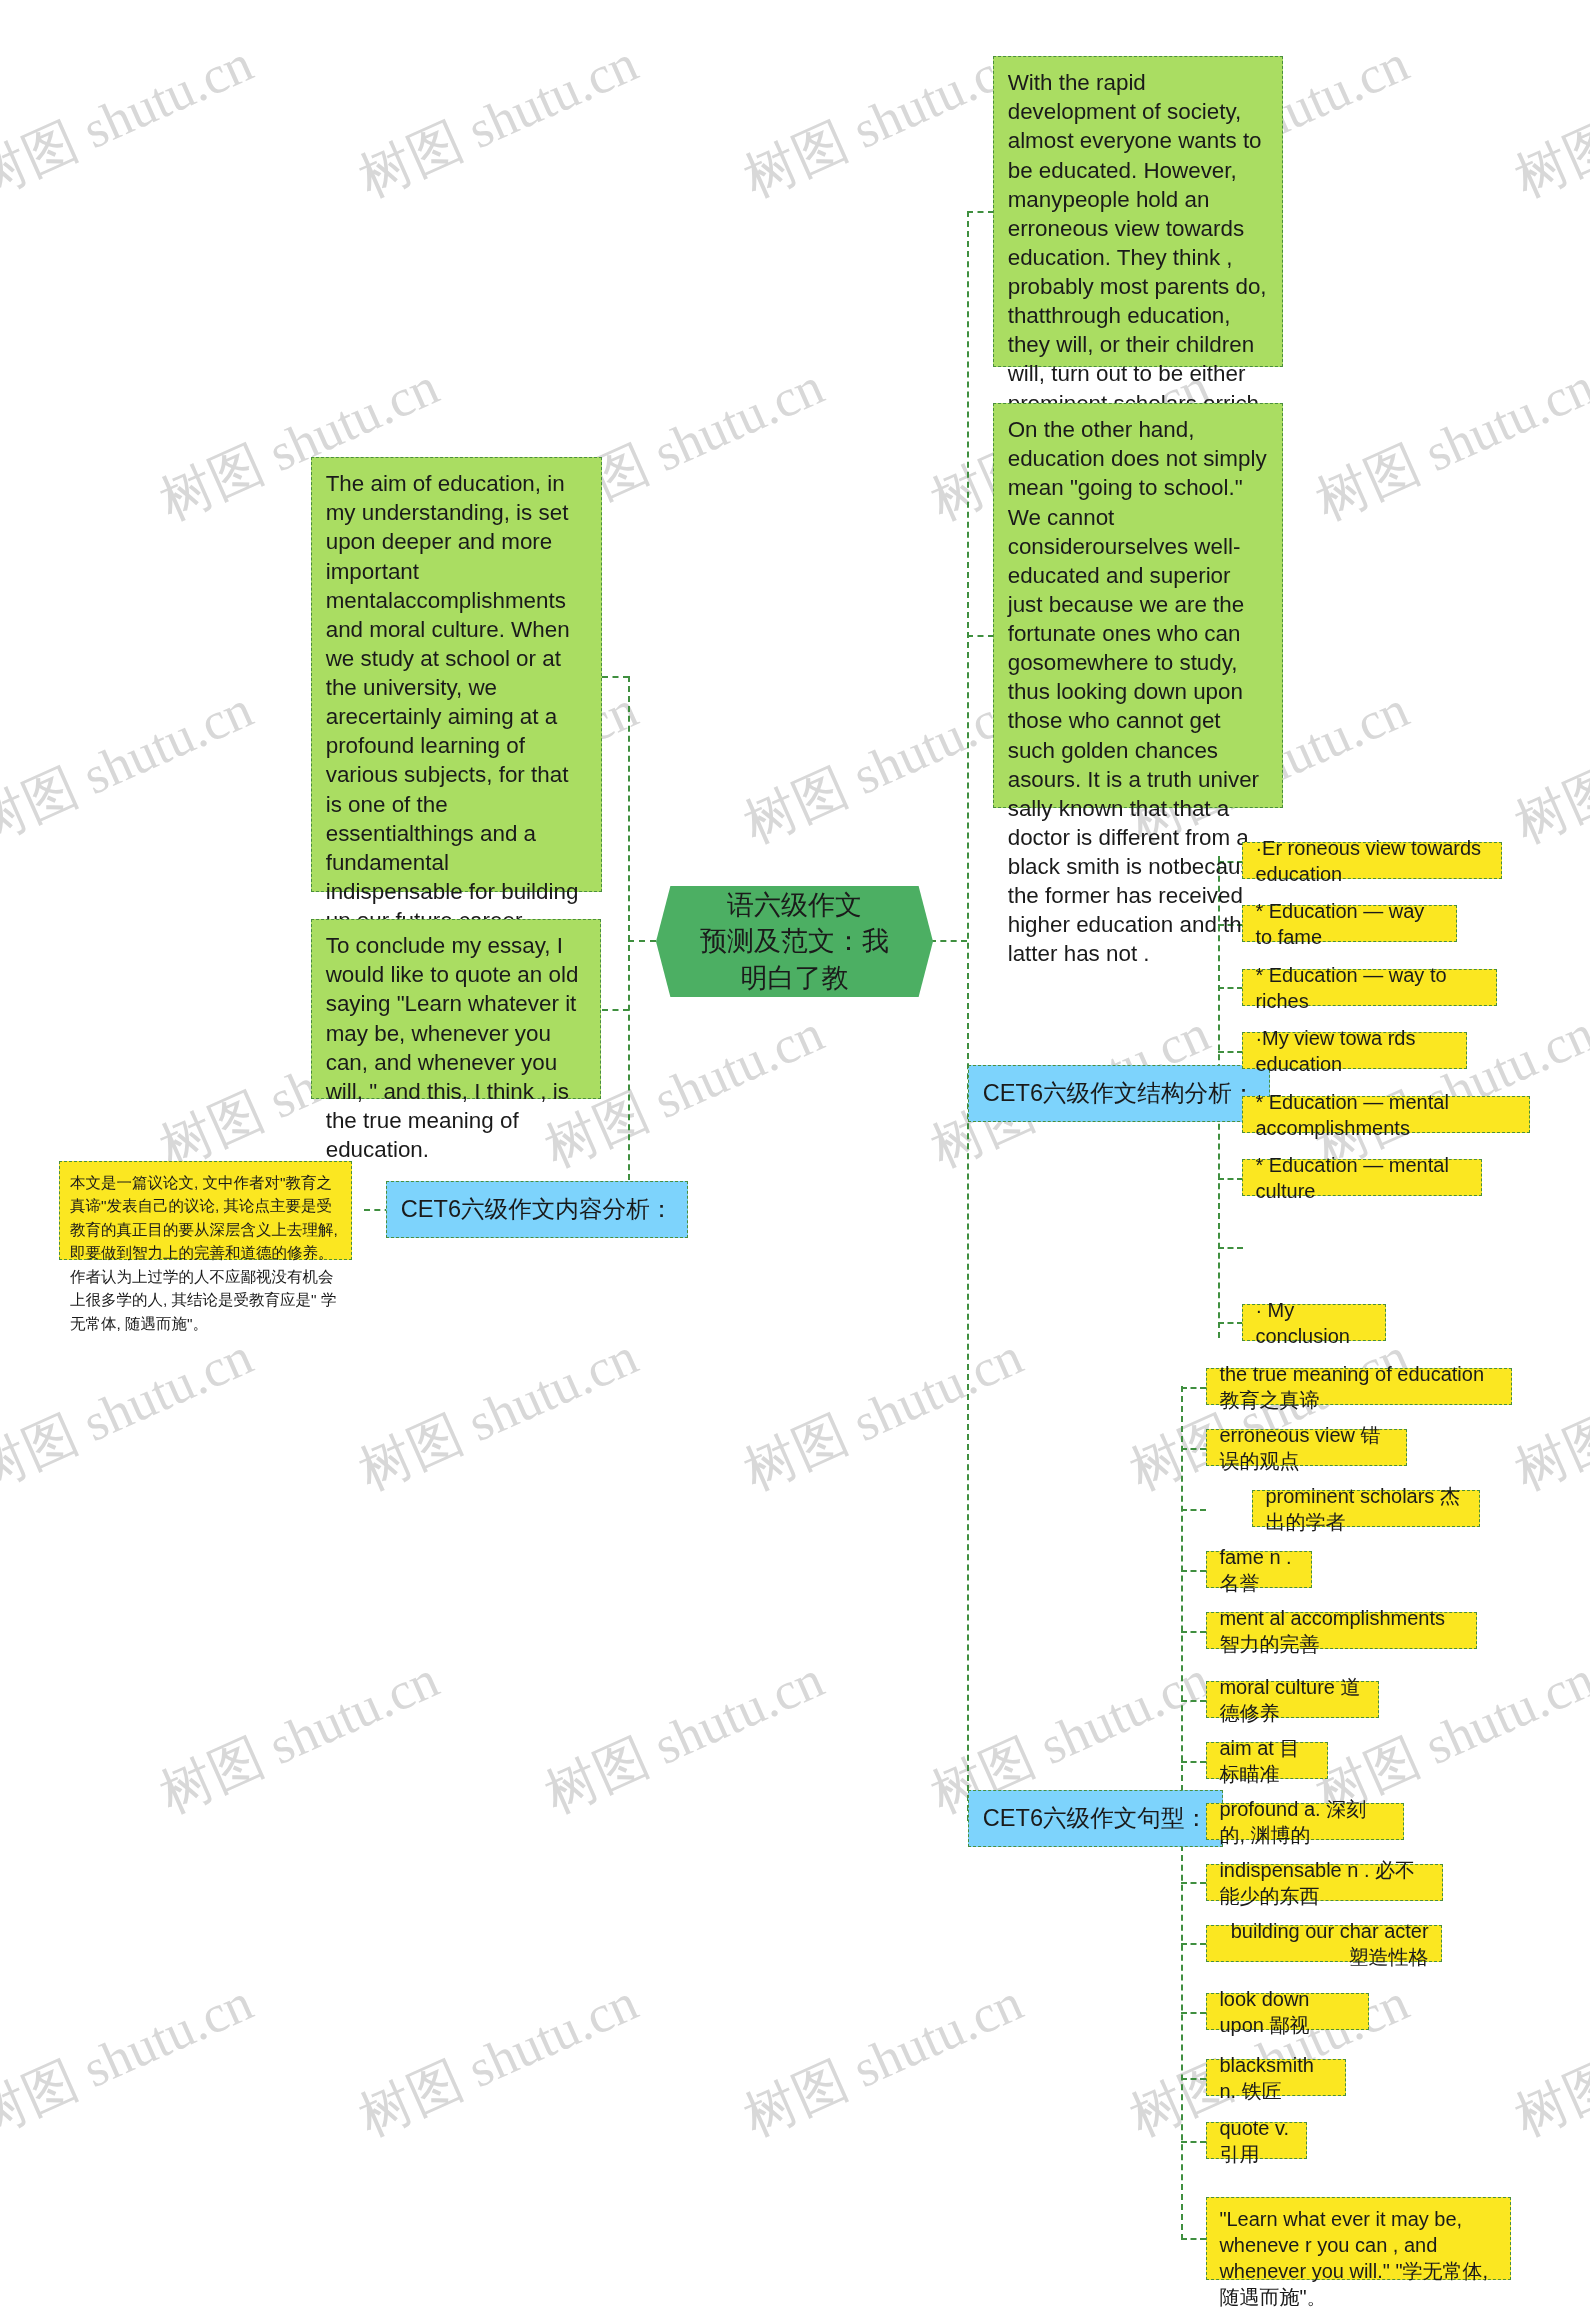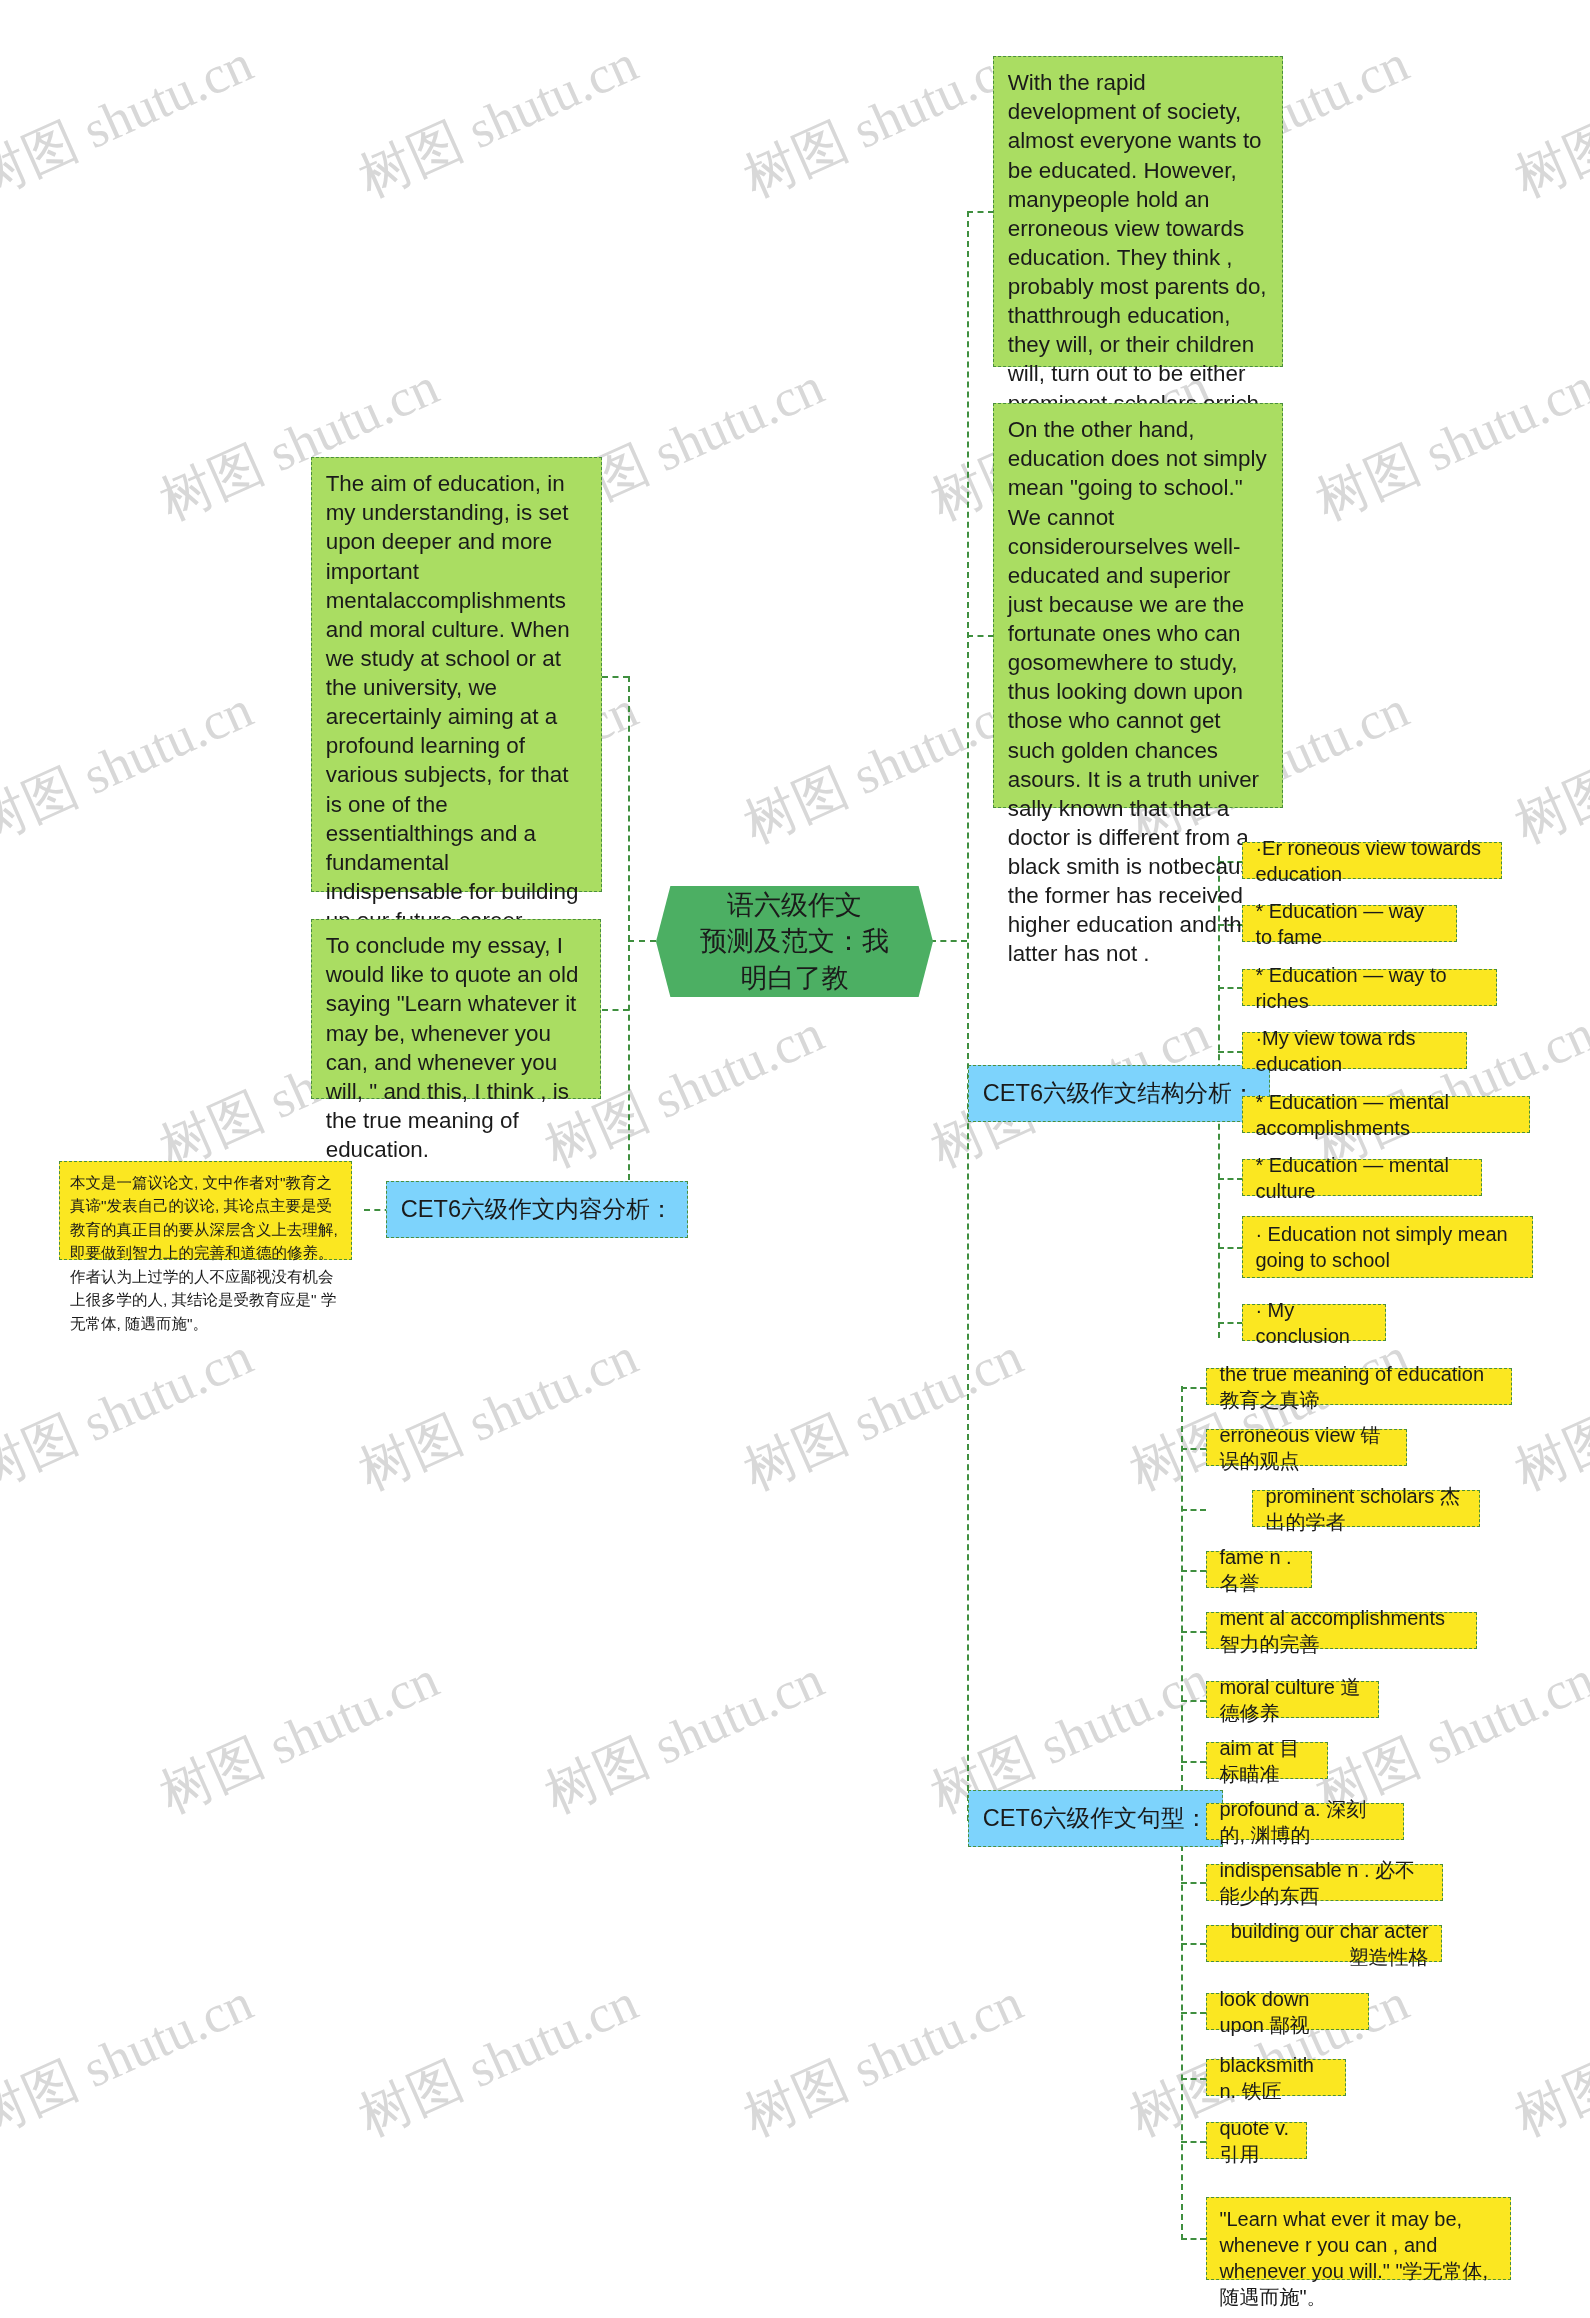--- a/index.html
+++ b/index.html
@@ -231,23 +231,20 @@
   </div>
   <div class="node yl" style="left:1242px;top:1032px;width:225px;height:37px;">
     <span class="node-text">·My view towa rds education</span>
   </div>
   <div class="node yl" style="left:1242px;top:1096px;width:288px;height:37px;">
     <span class="node-text">* Education — mental accomplishments</span>
   </div>
   <div class="node yl" style="left:1242px;top:1159px;width:240px;height:37px;">
     <span class="node-text">* Education — mental culture</span>
   </div>
-  <div class="node yl" style="left:1242px;top:1216px;width:291px;height:62px;">
-    <span class="node-text">· Education not simply mean going to school</span>
-  </div>
   <div class="node yl" style="left:1242px;top:1304px;width:144px;height:37px;">
     <span class="node-text">· My conclusion</span>
   </div>
 
   <div class="node lbl" style="left:968px;top:1790px;height:57px;">
     <span class="node-text">CET6六级作文句型：</span>
   </div>
 
   <div class="node yl" style="left:1206px;top:1368px;width:306px;height:37px;">
     <span class="node-text">the true meaning of education 教育之真谛</span>

